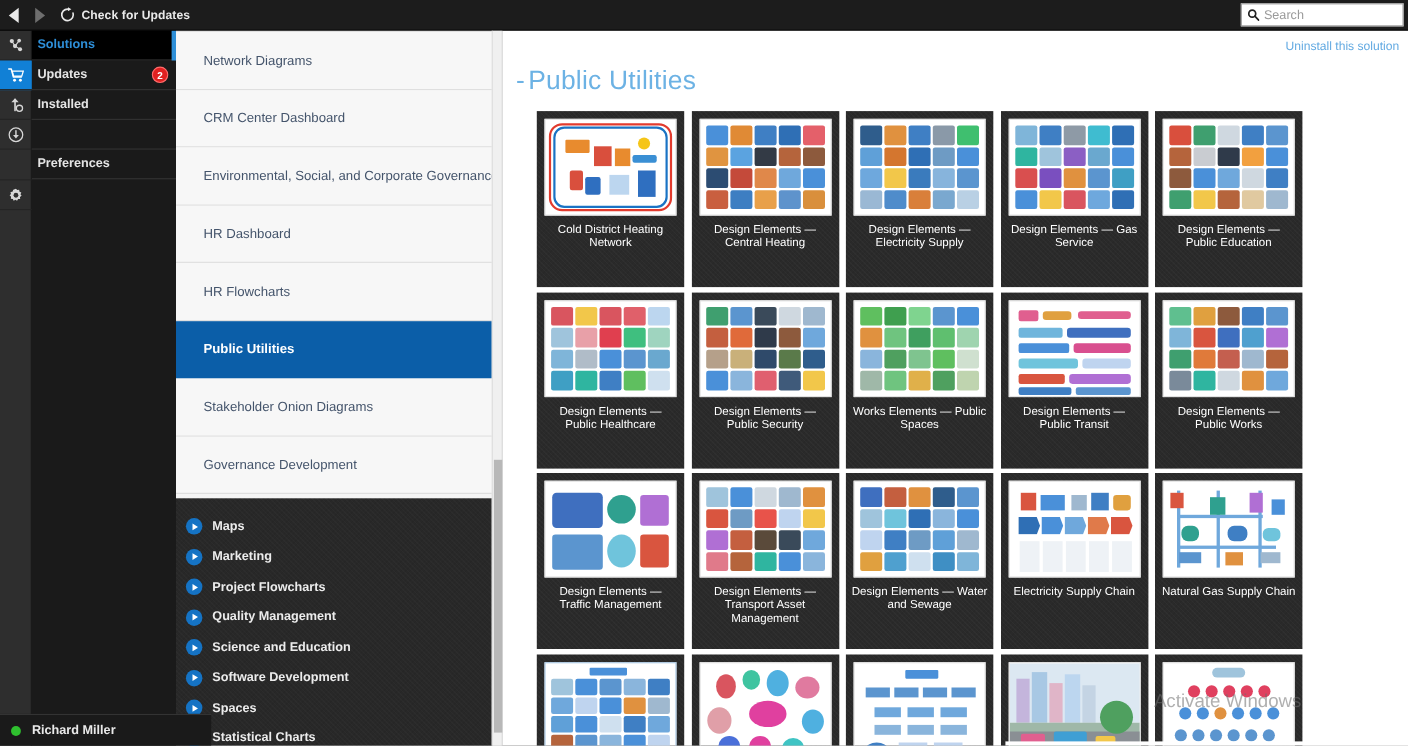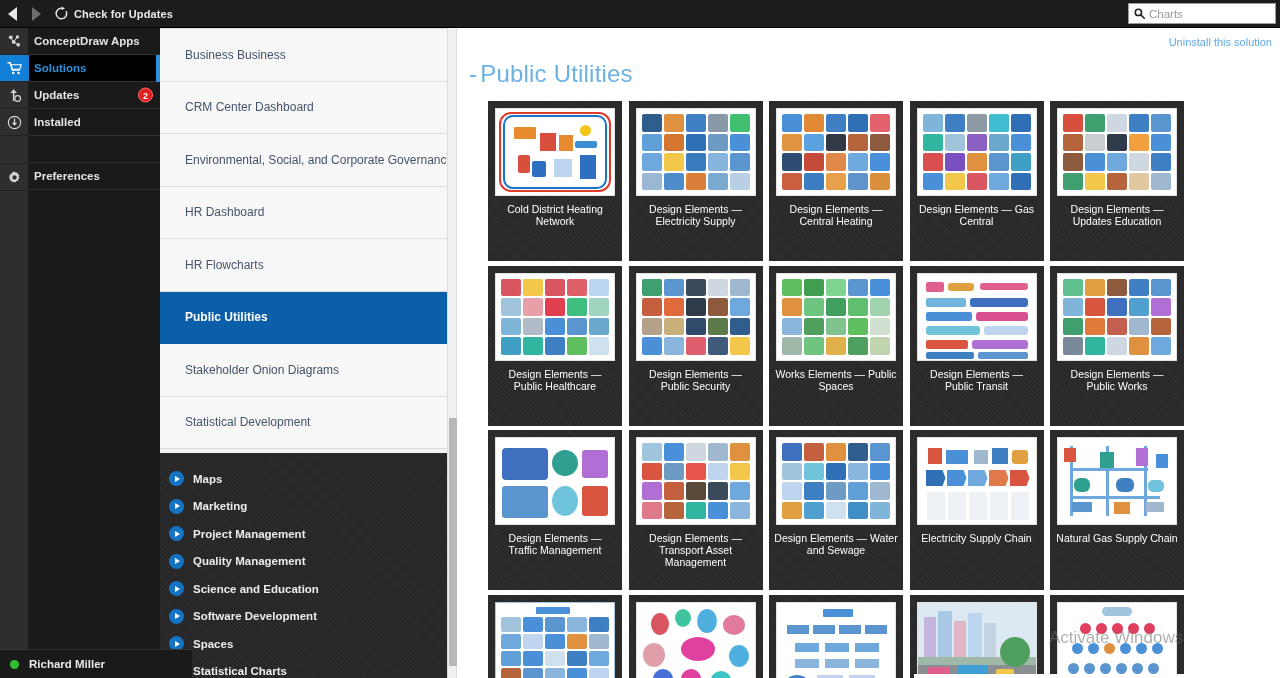--- a/index.html
+++ b/index.html
@@ -202,21 +202,21 @@
         <path d="M8.4 0.6 L11.6 2.6 L8.2 4.6 Z" fill="#e8e8e8"></path>
       </svg>
     </div>
     <span class="tb-label">Check for Updates</span>
 
     <div class="search-box">
       <svg width="11" height="11" viewBox="0 0 14 14">
         <circle cx="5.6" cy="5.6" r="4" fill="none" stroke="#222" stroke-width="2"></circle>
         <line x1="8.6" y1="8.6" x2="13" y2="13" stroke="#222" stroke-width="2" stroke-linecap="round"></line>
       </svg>
-      <span class="ph">Charts</span>
+      <span class="ph">Search</span>
     </div>
   </div>
 
   <div class="rail">
     <div class="rail-cell">
       <svg width="15" height="15" viewBox="0 0 18 18">
         <circle cx="4.5" cy="4" r="2.3" fill="#d6d6d6"></circle>
         <circle cx="12.5" cy="3.5" r="2" fill="#d6d6d6"></circle>
         <circle cx="8" cy="9.5" r="2.3" fill="#d6d6d6"></circle>
         <circle cx="13.5" cy="13" r="2.2" fill="#d6d6d6"></circle>
@@ -250,65 +250,62 @@
     <div class="rail-cell blank"></div>
     <div class="rail-cell">
       <svg width="15" height="15" viewBox="0 0 18 18">
         <path d="M9 1.8 L10.4 3.4 L12.5 2.9 L12.9 5.1 L14.9 5.9 L13.9 7.8 L15.2 9.5 L13.4 10.8 L13.6 13 L11.4 13.1 L10.2 15 L8.4 14 L6.5 15 L5.6 13 L3.4 12.7 L3.7 10.5 L2.1 9.1 L3.6 7.6 L3 5.5 L5.2 5.1 L6.1 3.1 Z" fill="#d6d6d6"></path>
         <circle cx="9" cy="9" r="2.6" fill="#2e2e2e"></circle>
       </svg>
     </div>
   </div>
 
   <div class="leftnav">
-    <div class="nav-item">
-      <span class="nav-text">ConceptDraw Apps</span>
-    </div>
     <div class="nav-item active">
       <span class="nav-text">Solutions</span>
       <span class="active-marker"></span>
     </div>
     <div class="nav-item">
       <span class="nav-text">Updates</span>
       <span class="badge">2</span>
     </div>
     <div class="nav-item">
       <span class="nav-text">Installed</span>
     </div>
     <div class="nav-item blank"></div>
     <div class="nav-item">
       <span class="nav-text">Preferences</span>
     </div>
   </div>
 
   <div class="solpanel">
     <div class="sol-top-edge"></div>
     <div class="sol-row">
-      <span>Business Business</span>
+      <span>Network Diagrams</span>
     </div>
     <div class="sol-row">
       <span>CRM Center Dashboard</span>
     </div>
     <div class="sol-row">
       <span>Environmental, Social, and Corporate Governance</span>
     </div>
     <div class="sol-row">
       <span>HR Dashboard</span>
     </div>
     <div class="sol-row">
       <span>HR Flowcharts</span>
     </div>
     <div class="sol-row selected">
       <span>Public Utilities</span>
     </div>
     <div class="sol-row">
       <span>Stakeholder Onion Diagrams</span>
     </div>
     <div class="sol-row">
-      <span>Statistical Development</span>
+      <span>Governance Development</span>
     </div>
   </div>
 
   <div class="catpanel">
     <div style="height:12px"></div>
     <div class="cat-row">
       <span class="cat-bullet">
           <span class="tri"></span>
         </span>
       <span>Maps</span>
@@ -316,21 +313,21 @@
     <div class="cat-row">
       <span class="cat-bullet">
           <span class="tri"></span>
         </span>
       <span>Marketing</span>
     </div>
     <div class="cat-row">
       <span class="cat-bullet">
           <span class="tri"></span>
         </span>
-      <span>Project Management</span>
+      <span>Project Flowcharts</span>
     </div>
     <div class="cat-row">
       <span class="cat-bullet">
           <span class="tri"></span>
         </span>
       <span>Quality Management</span>
     </div>
     <div class="cat-row">
       <span class="cat-bullet">
           <span class="tri"></span>
@@ -380,48 +377,20 @@
             <div class="tc" style="left:44px;top:24px;width:16px;height:18px;background:#d94f3d"></div>
             <div class="tc" style="left:63px;top:26px;width:14px;height:16px;background:#e88b2e"></div>
             <div class="tc" style="left:84px;top:16px;width:11px;height:11px;background:#f5c518;border-radius:50%"></div>
             <div class="tc" style="left:79px;top:32px;width:22px;height:7px;background:#3a8fd4;border-radius:2px"></div>
             <div class="tc" style="left:22px;top:46px;width:12px;height:18px;background:#d94f3d;border-radius:2px"></div>
             <div class="tc" style="left:36px;top:52px;width:14px;height:16px;background:#2f6fc0;border-radius:2px"></div>
             <div class="tc" style="left:58px;top:50px;width:18px;height:18px;background:#bcd6ef"></div>
             <div class="tc" style="left:84px;top:46px;width:16px;height:24px;background:#2f6fc0"></div>
           </div>
           <div class="card-title">Cold District Heating Network</div>
-        </div>
-
-        <div class="card">
-          <div class="thumb">
-            <div class="mini-grid">
-              <div class="mi" style="background:#2f5d8c"></div>
-                <div class="mi" style="background:#e0913f"></div>
-              <div class="mi" style="background:#3f7fc4"></div>
-                <div class="mi" style="background:#8a99a8"></div>
-              <div class="mi" style="background:#3fbf6f"></div>
-              <div class="mi" style="background:#5fa0d8"></div>
-                <div class="mi" style="background:#d4762f"></div>
-              <div class="mi" style="background:#2f6fb5"></div>
-                <div class="mi" style="background:#6e9bc4"></div>
-              <div class="mi" style="background:#4a90d9"></div>
-              <div class="mi" style="background:#6ea8dd"></div>
-                <div class="mi" style="background:#f2c74a"></div>
-              <div class="mi" style="background:#3a7bbd"></div>
-                <div class="mi" style="background:#87b4dc"></div>
-              <div class="mi" style="background:#5b95cf"></div>
-              <div class="mi" style="background:#9ab8d4"></div>
-                <div class="mi" style="background:#4f8ccb"></div>
-              <div class="mi" style="background:#d97f3a"></div>
-                <div class="mi" style="background:#7aa8cf"></div>
-              <div class="mi" style="background:#b9d0e4"></div>
-            </div>
-          </div>
-          <div class="card-title">Design Elements — Electricity Supply</div>
         </div>
 
         <div class="card">
           <div class="thumb">
             <div class="mini-grid">
               <div class="mi" style="background:#4a90d9"></div>
                 <div class="mi" style="background:#e08a35"></div>
               <div class="mi" style="background:#3f7fc4"></div>
                 <div class="mi" style="background:#2f6fb5"></div>
               <div class="mi" style="background:#e4606a"></div>
@@ -441,20 +410,48 @@
                 <div class="mi" style="background:#5e93cc"></div>
               <div class="mi" style="background:#d98f3c"></div>
             </div>
           </div>
           <div class="card-title">Design Elements — Central Heating</div>
         </div>
 
         <div class="card">
           <div class="thumb">
             <div class="mini-grid">
+              <div class="mi" style="background:#2f5d8c"></div>
+                <div class="mi" style="background:#e0913f"></div>
+              <div class="mi" style="background:#3f7fc4"></div>
+                <div class="mi" style="background:#8a99a8"></div>
+              <div class="mi" style="background:#3fbf6f"></div>
+              <div class="mi" style="background:#5fa0d8"></div>
+                <div class="mi" style="background:#d4762f"></div>
+              <div class="mi" style="background:#2f6fb5"></div>
+                <div class="mi" style="background:#6e9bc4"></div>
+              <div class="mi" style="background:#4a90d9"></div>
+              <div class="mi" style="background:#6ea8dd"></div>
+                <div class="mi" style="background:#f2c74a"></div>
+              <div class="mi" style="background:#3a7bbd"></div>
+                <div class="mi" style="background:#87b4dc"></div>
+              <div class="mi" style="background:#5b95cf"></div>
+              <div class="mi" style="background:#9ab8d4"></div>
+                <div class="mi" style="background:#4f8ccb"></div>
+              <div class="mi" style="background:#d97f3a"></div>
+                <div class="mi" style="background:#7aa8cf"></div>
+              <div class="mi" style="background:#b9d0e4"></div>
+            </div>
+          </div>
+          <div class="card-title">Design Elements — Electricity Supply</div>
+        </div>
+
+        <div class="card">
+          <div class="thumb">
+            <div class="mini-grid">
               <div class="mi" style="background:#7fb5d9"></div>
                 <div class="mi" style="background:#3f7fc4"></div>
               <div class="mi" style="background:#8e9aa6"></div>
                 <div class="mi" style="background:#3fbcd0"></div>
               <div class="mi" style="background:#2f6fb5"></div>
               <div class="mi" style="background:#2fb5a0"></div>
                 <div class="mi" style="background:#9fc4dc"></div>
               <div class="mi" style="background:#8b5fc4"></div>
                 <div class="mi" style="background:#6aa8cf"></div>
               <div class="mi" style="background:#4a90d9"></div>
@@ -463,21 +460,21 @@
               <div class="mi" style="background:#e0913f"></div>
                 <div class="mi" style="background:#5b95cf"></div>
               <div class="mi" style="background:#3f9fc4"></div>
               <div class="mi" style="background:#4a90d9"></div>
                 <div class="mi" style="background:#f2c74a"></div>
               <div class="mi" style="background:#d9555f"></div>
                 <div class="mi" style="background:#6ea8dd"></div>
               <div class="mi" style="background:#2f6fb5"></div>
             </div>
           </div>
-          <div class="card-title">Design Elements — Gas Central</div>
+          <div class="card-title">Design Elements — Gas Service</div>
         </div>
 
         <div class="card">
           <div class="thumb">
             <div class="mini-grid">
               <div class="mi" style="background:#d94f3d"></div>
                 <div class="mi" style="background:#3f9f6f"></div>
               <div class="mi" style="background:#cfd8e0"></div>
                 <div class="mi" style="background:#3f7fc4"></div>
               <div class="mi" style="background:#5b95cf"></div>
@@ -491,21 +488,21 @@
               <div class="mi" style="background:#6fa8dc"></div>
                 <div class="mi" style="background:#cfd8e0"></div>
               <div class="mi" style="background:#3f7fc4"></div>
               <div class="mi" style="background:#3f9f6f"></div>
                 <div class="mi" style="background:#f2c74a"></div>
               <div class="mi" style="background:#b5643c"></div>
                 <div class="mi" style="background:#e0c9a0"></div>
               <div class="mi" style="background:#9fb8cf"></div>
             </div>
           </div>
-          <div class="card-title">Design Elements — Updates Education</div>
+          <div class="card-title">Design Elements — Public Education</div>
         </div>
       </div>
 
       <div class="grid-row">
         <div class="card">
           <div class="thumb">
             <div class="mini-grid">
               <div class="mi" style="background:#d9555f"></div>
                 <div class="mi" style="background:#f2c74a"></div>
               <div class="mi" style="background:#d9555f"></div>

